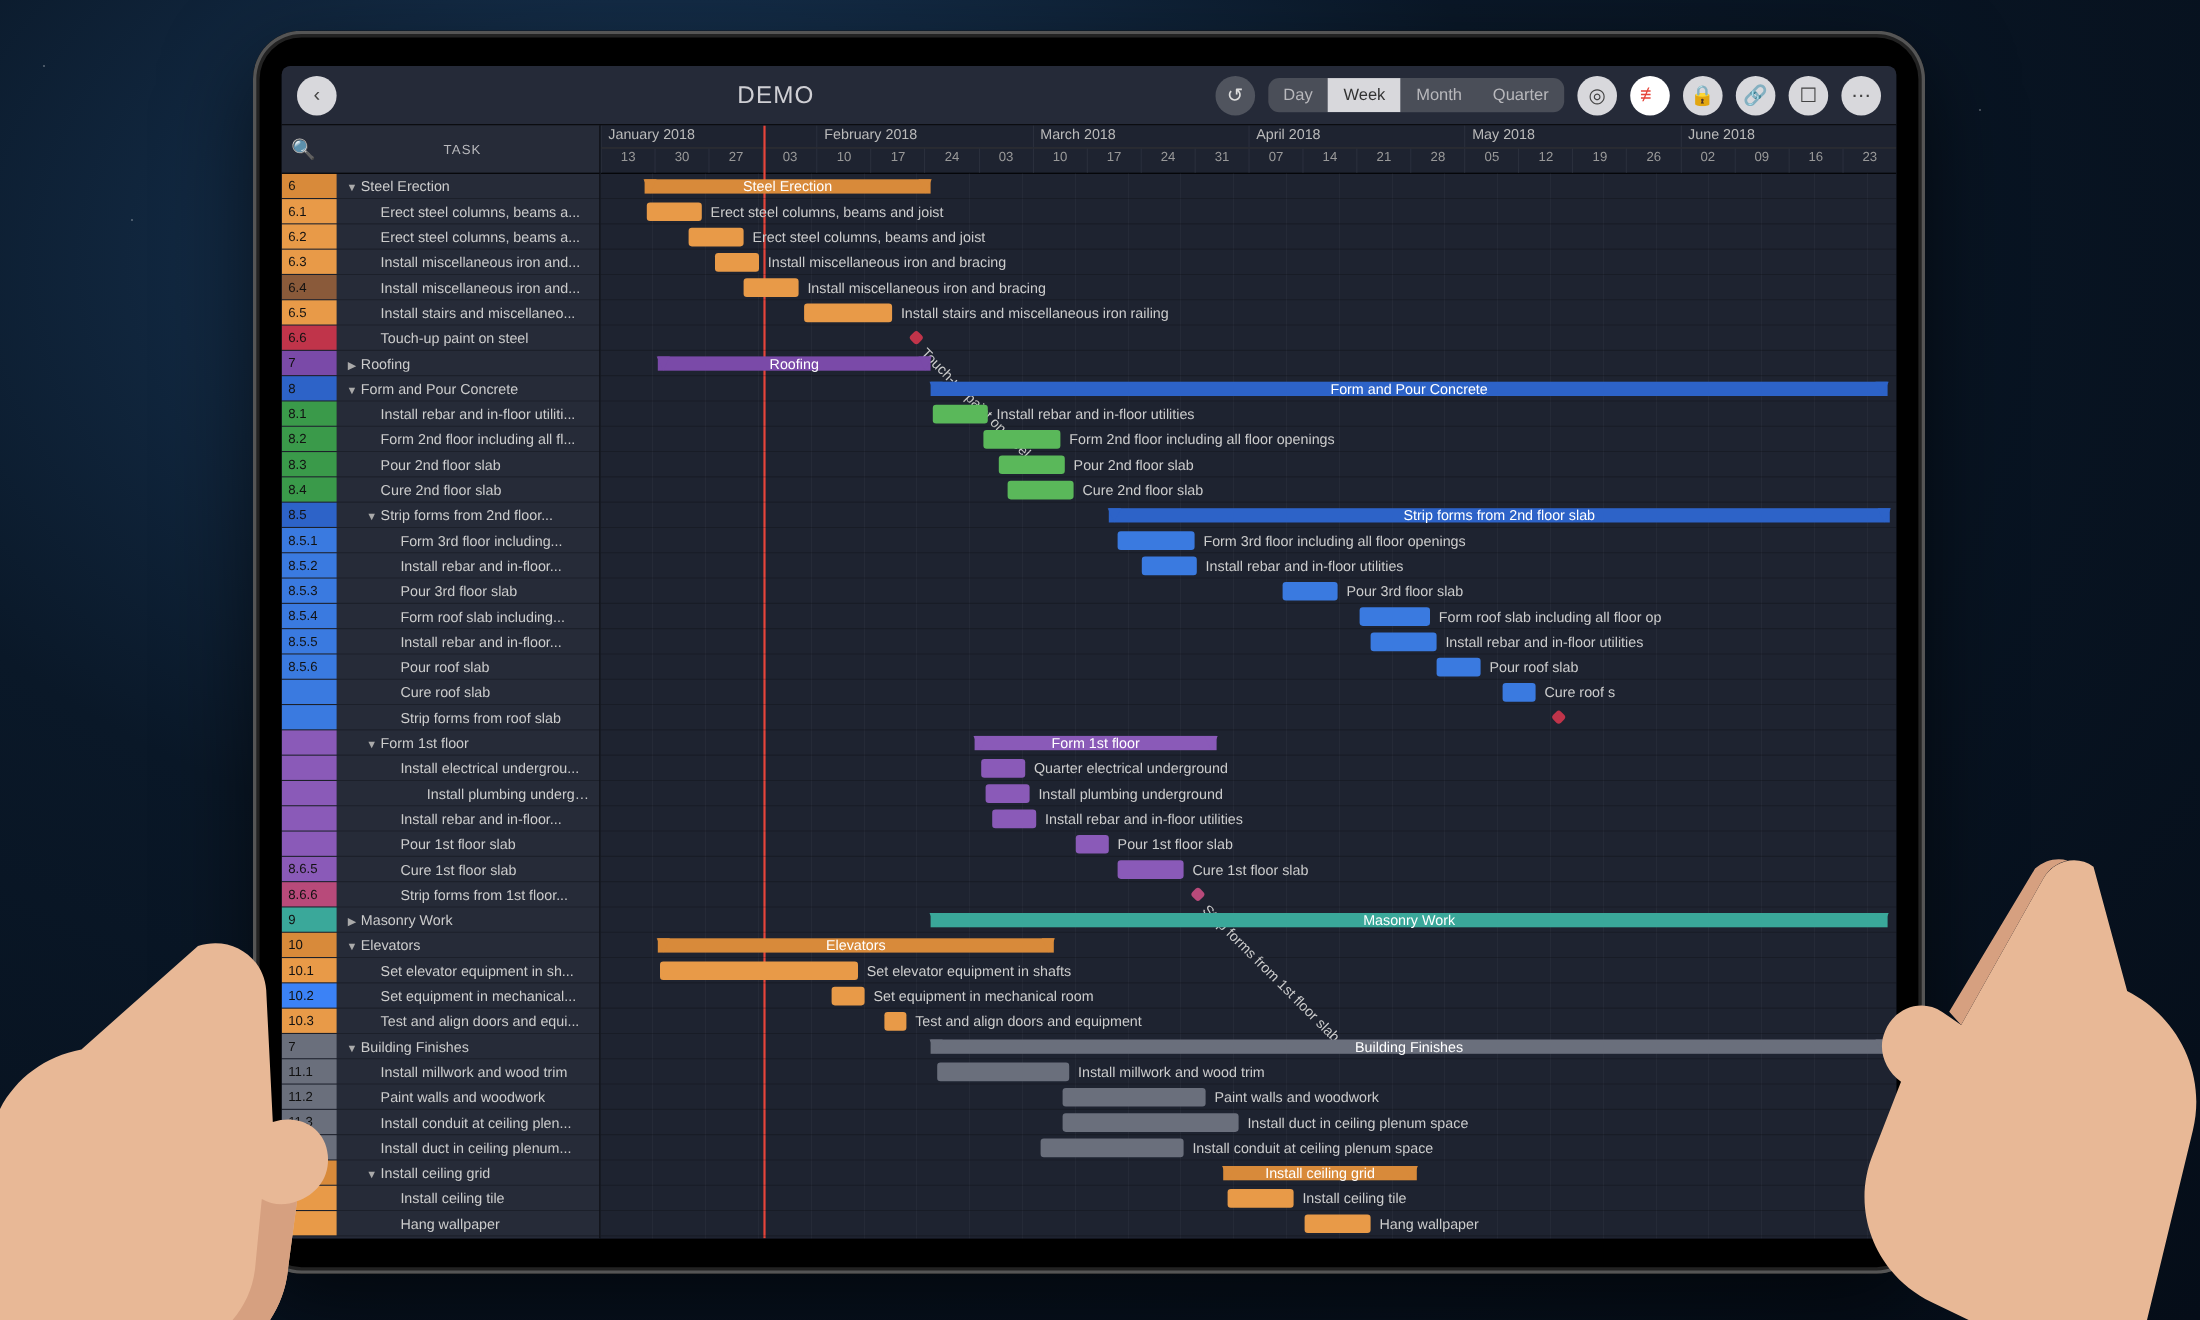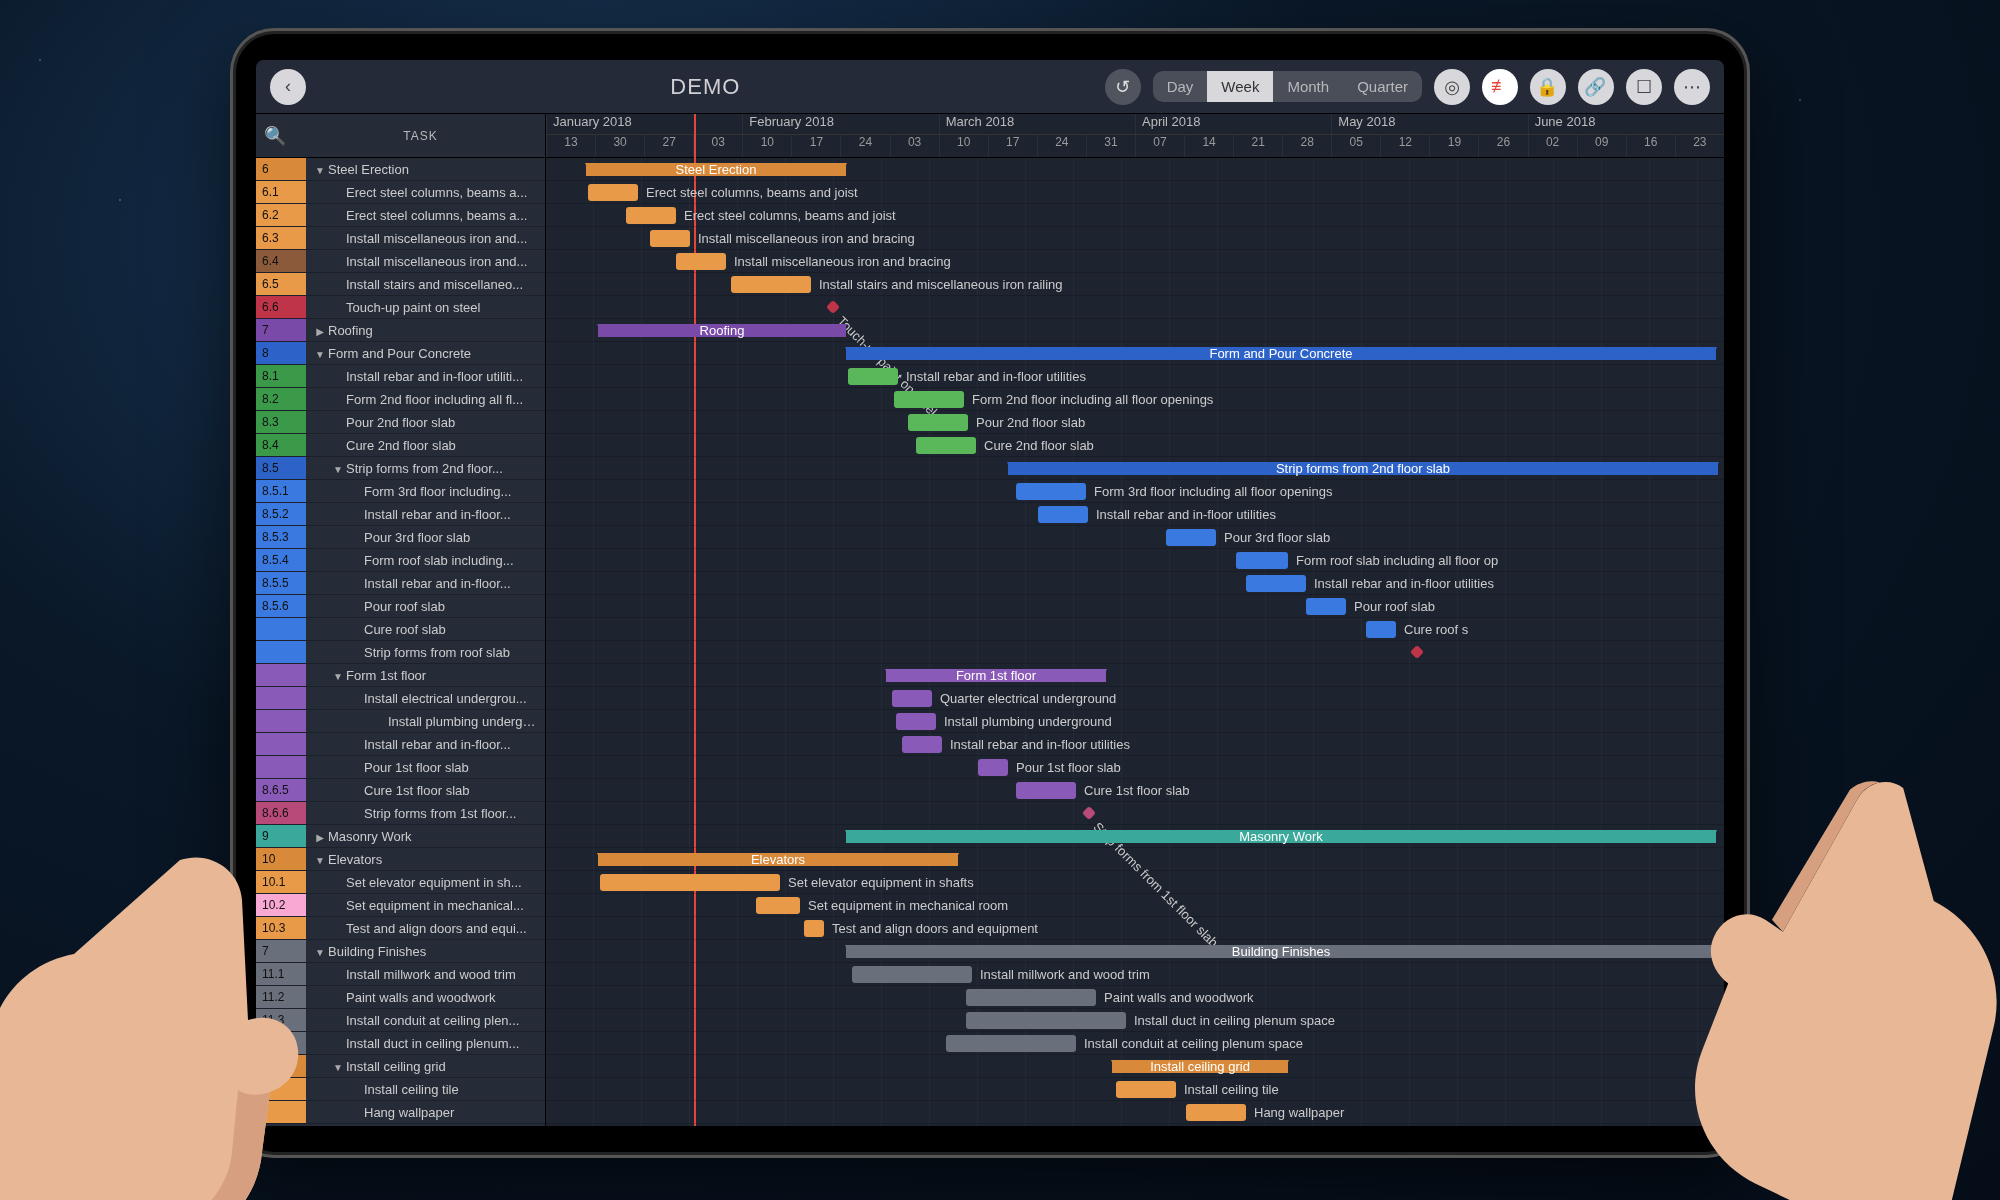--- a/index.html
+++ b/index.html
@@ -277,21 +277,21 @@
             </div>
             <div class="trow">
               <div class="idcell" style="background: rgb(216, 138, 58);">10</div>
               <div class="tname" style="padding-left: 8px;"><span class="disc">▼</span>Elevators</div>
             </div>
             <div class="trow">
               <div class="idcell" style="background: rgb(232, 154, 72);">10.1</div>
               <div class="tname" style="padding-left: 26px;"><span class="disc"></span>Set elevator equipment in sh...</div>
             </div>
             <div class="trow">
-              <div class="idcell" style="background: #f9a8d4;">10.2</div>
+              <div class="idcell" style="background: #3b82f6;">10.2</div>
               <div class="tname" style="padding-left: 26px;"><span class="disc"></span>Set equipment in mechanical...</div>
             </div>
             <div class="trow">
               <div class="idcell" style="background: rgb(232, 154, 72);">10.3</div>
               <div class="tname" style="padding-left: 26px;"><span class="disc"></span>Test and align doors and equi...</div>
             </div>
             <div class="trow">
               <div class="idcell" style="background: rgb(106, 111, 124);">7</div>
               <div class="tname" style="padding-left: 8px;"><span class="disc">▼</span>Building Finishes</div>
             </div>
@@ -443,21 +443,21 @@
               <div class="bar" style="left: 492px; width: 50px; background: rgb(58, 122, 224); color: rgb(58, 122, 224);">
                 <span class="blabel">Install rebar and in-floor utilities</span>
               </div>
             </div>
             <div class="grow">
               <div class="bar" style="left: 620px; width: 50px; background: rgb(58, 122, 224); color: rgb(58, 122, 224);">
                 <span class="blabel">Pour 3rd floor slab</span>
               </div>
             </div>
             <div class="grow">
-              <div class="bar" style="left: 690px; width: 52px; background: rgb(58, 122, 224); color: rgb(58, 122, 224);">
+              <div class="bar" style="left: 690px; width: 64px; background: rgb(58, 122, 224); color: rgb(58, 122, 224);">
                 <span class="blabel">Form roof slab including all floor op</span>
               </div>
             </div>
             <div class="grow">
               <div class="bar" style="left: 700px; width: 60px; background: rgb(58, 122, 224); color: rgb(58, 122, 224);">
                 <span class="blabel">Install rebar and in-floor utilities</span>
               </div>
             </div>
             <div class="grow">
               <div class="bar" style="left: 760px; width: 40px; background: rgb(58, 122, 224); color: rgb(58, 122, 224);">
@@ -516,21 +516,21 @@
               <div class="bar sum" style="left: 52px; width: 360px; background: rgb(216, 138, 58); color: rgb(216, 138, 58);">
                 <span class="blabel inside">Elevators</span>
               </div>
             </div>
             <div class="grow">
               <div class="bar" style="left: 54px; width: 180px; background: rgb(232, 154, 72); color: rgb(232, 154, 72);">
                 <span class="blabel">Set elevator equipment in shafts</span>
               </div>
             </div>
             <div class="grow">
-              <div class="bar" style="left: 210px; width: 44px; background: rgb(232, 154, 72); color: rgb(232, 154, 72);">
+              <div class="bar" style="left: 210px; width: 30px; background: rgb(232, 154, 72); color: rgb(232, 154, 72);">
                 <span class="blabel">Set equipment in mechanical room</span>
               </div>
             </div>
             <div class="grow">
               <div class="bar" style="left: 258px; width: 20px; background: rgb(232, 154, 72); color: rgb(232, 154, 72);">
                 <span class="blabel">Test and align doors and equipment</span>
               </div>
             </div>
             <div class="grow">
               <div class="bar sum" style="left: 300px; width: 870px; background: rgb(106, 111, 124); color: rgb(106, 111, 124);">

